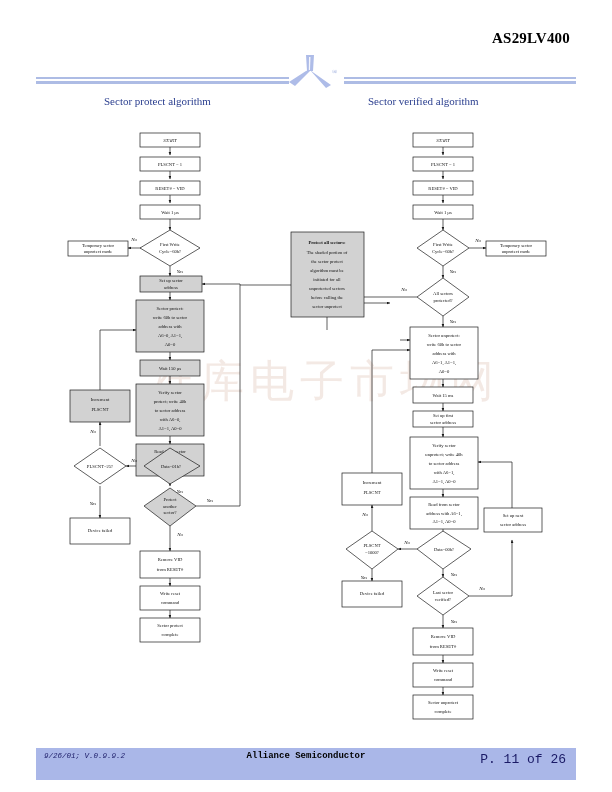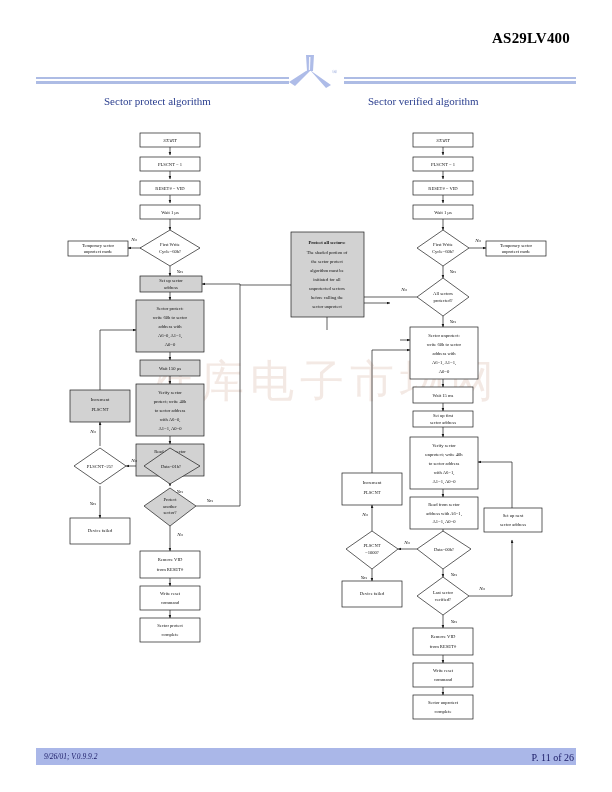--- a/index.html
+++ b/index.html
@@ -56,26 +56,27 @@
   
   .wm{
     position:absolute;left:150px;top:352px;
     font-size:44px;color:#f0e2dc;opacity:.75;
     letter-spacing:6px;font-family:"DejaVu Sans", sans-serif;
     pointer-events:none;white-space:nowrap;
   }
 
   
   .footer{
-    position:absolute;left:36px;top:748px;width:540px;height:17px;
+    position:absolute;left:36px;top:748px;width:540px;height:32px;
     background:#aab7e8;
+    font-family:Liberation Mono, monospace;
   }
   .footer .fl{position:absolute;left:8px;top:4px;font-size:7.5px;color:#1a1a66;font-style:italic;}
   .footer .fc{position:absolute;left:0;right:0;top:3px;text-align:center;font-size:9px;font-weight:bold;color:#000;}
-  .footer .fr{position:absolute;right:2px;top:4px;font-size:10px;color:#1a1a66;}
+  .footer .fr{position:absolute;right:10px;top:4px;font-size:13px;color:#1a1a66;}
 </style>
 </head>
 <body>
 
 <div class="page">
 
   <div class="doc-title">AS29LV400</div>
 
   <div class="rule-left"></div>
   <div class="rule-right"></div>
@@ -443,16 +444,17 @@
       <g>
         <rect class="bx" x="413" y="695" width="60" height="24"></rect>
         <text x="443" y="703">Sector unprotect</text>
         <text x="443" y="712">complete</text>
       </g>
     </g>
   </svg>
 
   <div class="footer">
     <div class="fl">9/26/01; V.0.9.9.2</div>
+    <div class="fc">Alliance Semiconductor</div>
     <div class="fr">P. 11 of 26</div>
   </div>
 
 </div>
 
 </body></html>

